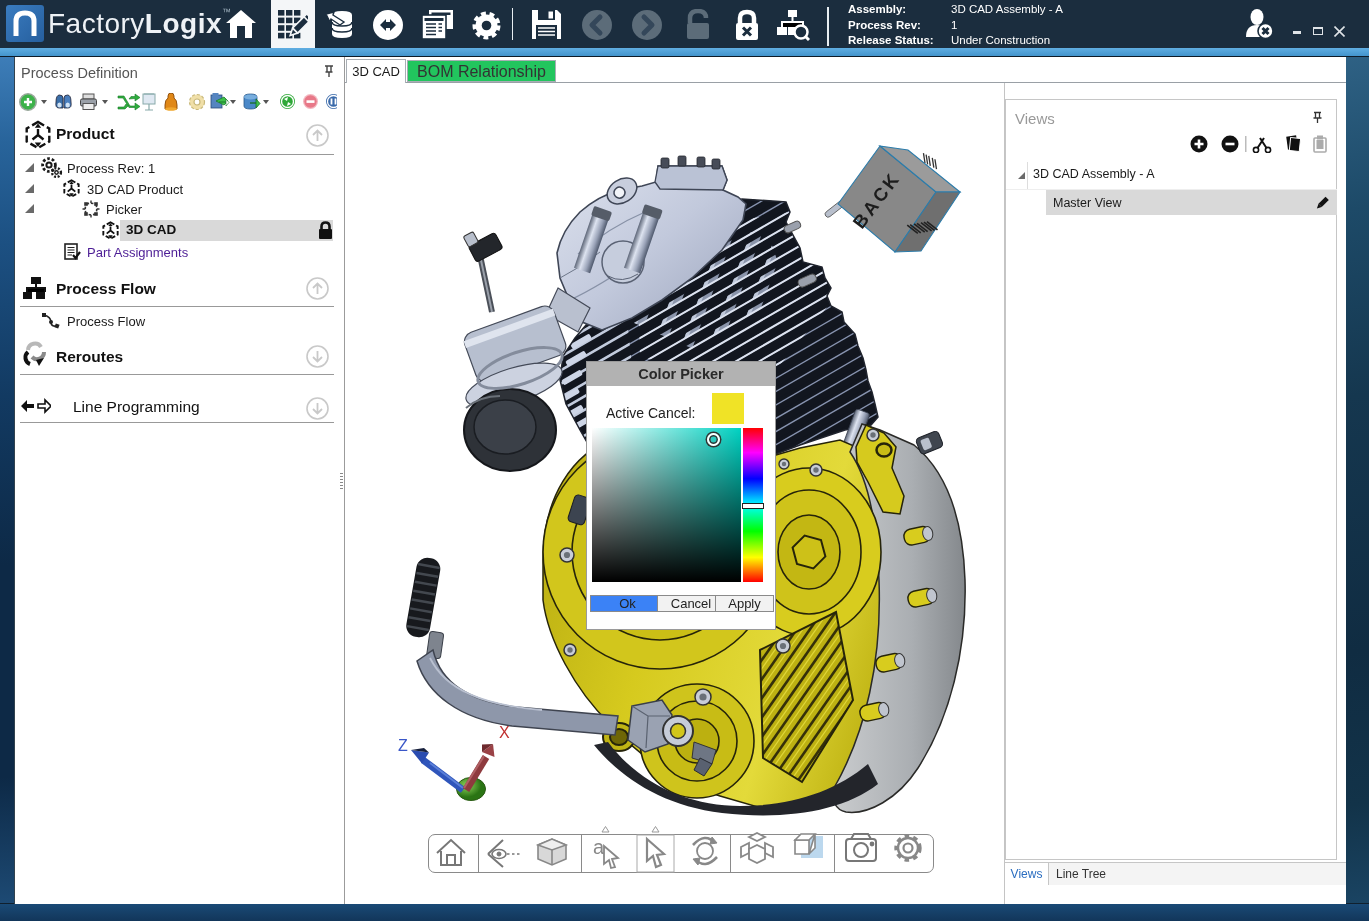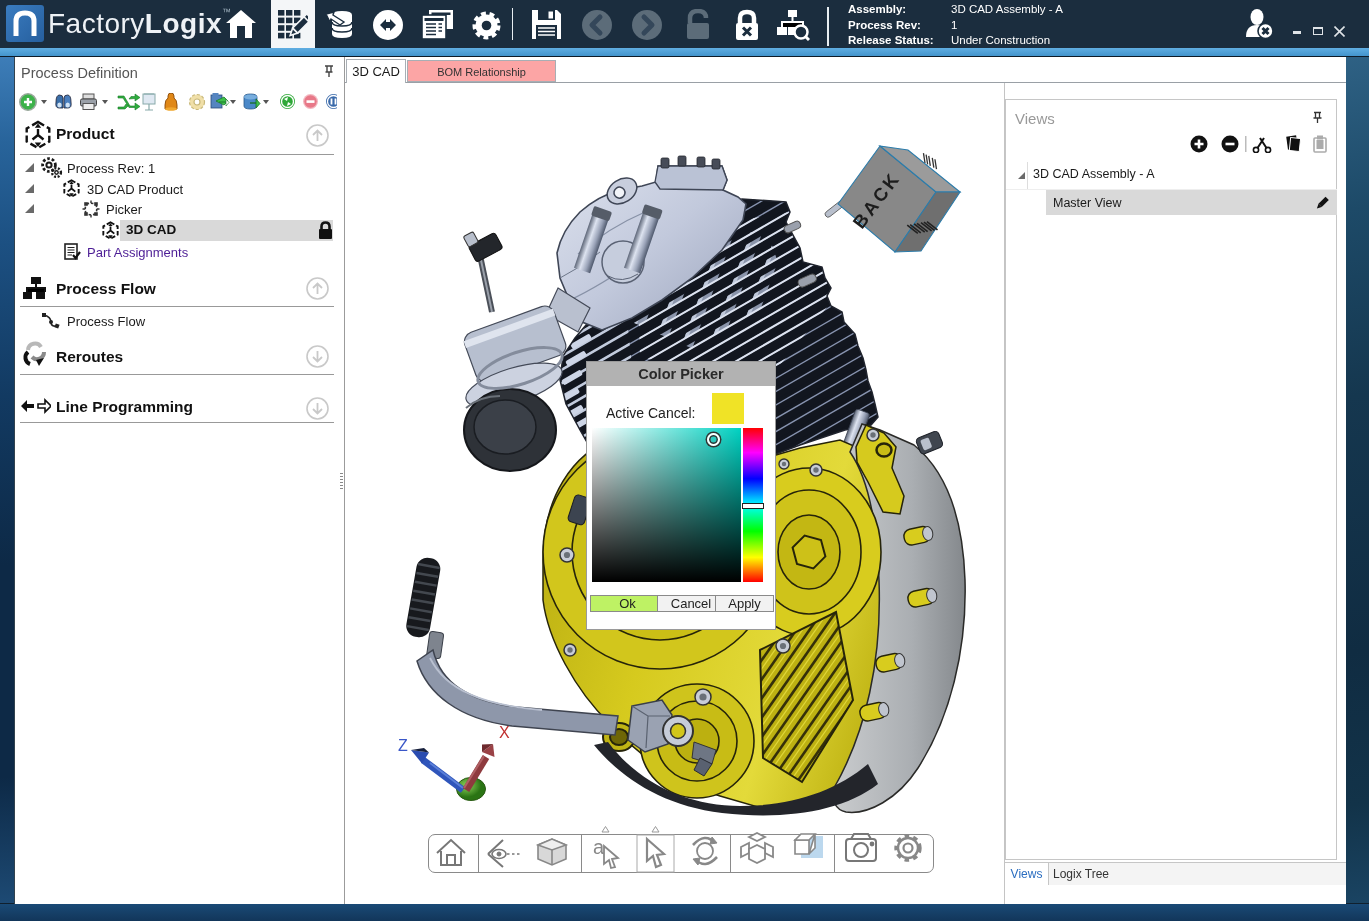--- a/index.html
+++ b/index.html
@@ -307,36 +307,36 @@
   <svg class="a" style="left:291px;top:288px" width="23" height="23" viewBox="0 0 23 23">
       <circle cx="11.5" cy="11.5" r="10.5" fill="none" stroke="#c9c9c9" stroke-width="1.6"></circle>
       <path d="M11.5 6 V16 M7 12 L11.5 16.5 L16 12" fill="none" stroke="#c9c9c9" stroke-width="1.8"></path>
     </svg>
   <div class="a" style="left:5px;top:317px;width:314px;height:1px;background:#999"></div>
 
   <svg class="a" style="left:6px;top:339px" width="30" height="20" viewBox="0 0 30 20">
     <path d="M13 8 L6 8 L6 4 L0 10 L6 16 L6 12 L13 12 Z" fill="#111"></path>
     <path d="M17 8 L24 8 L24 4 L30 10 L24 16 L24 12 L17 12 Z" fill="none" stroke="#111" stroke-width="1.6"></path>
   </svg>
-  <div class="a" style="left:41px;top:341px;font-size:15.5px;font-weight:bold;color:#111">Line Programming</div>
+  <div class="a" style="left:58px;top:341px;font-size:15.5px;font-weight:normal;color:#111">Line Programming</div>
   <svg class="a" style="left:291px;top:340px" width="23" height="23" viewBox="0 0 23 23">
       <circle cx="11.5" cy="11.5" r="10.5" fill="none" stroke="#c9c9c9" stroke-width="1.6"></circle>
       <path d="M11.5 6 V16 M7 12 L11.5 16.5 L16 12" fill="none" stroke="#c9c9c9" stroke-width="1.8"></path>
     </svg>
   <div class="a" style="left:5px;top:365px;width:314px;height:1px;background:#999"></div>
 </div>
 
 <div class="a" style="left:337px;top:57px;width:8px;height:847px;background:#fff"></div>
 <div class="a" style="left:344px;top:57px;width:1px;height:847px;background:#9b9b9b"></div>
 <div class="a" style="left:340px;top:473px;width:3px;height:16px;background:repeating-linear-gradient(#888 0 1px,#fff 1px 3px)"></div>
 
 <div class="a" style="left:345px;top:57px;width:1001px;height:847px;background:#fff">
   <div class="a" style="left:0;top:25px;width:1001px;height:1px;background:#9aa0a6"></div>
   <div class="a" style="left:1px;top:2px;width:60px;height:24px;background:#fff;border:1px solid #a8aeb4;border-bottom:none;z-index:3;font-size:13px;color:#1a1a1a;text-align:center;line-height:23px">3D CAD</div>
-  <div class="a" style="left:62px;top:3px;width:149px;height:22px;background:#fca5a5;border:1px solid #a8aeb4;font-size:11px;color:#333;text-align:center;line-height:22px">BOM Relationship</div>
+  <div class="a" style="left:62px;top:3px;width:149px;height:22px;background:#22c55e;border:1px solid #a8aeb4;font-size:16px;color:#333;text-align:center;line-height:22px">BOM Relationship</div>
 </div>
 
 <div class="a" style="left:346px;top:83px;width:658px;height:821px;background:#fff">
   <svg class="a" style="left:0;top:0;z-index:1" width="658" height="821" viewBox="346 83 658 821">
 <defs>
 <radialGradient id="gGreen" cx="0.35" cy="0.35">
           <stop offset="0" stop-color="#8cd45a"></stop>
           <stop offset="1" stop-color="#2a7414"></stop>
         </radialGradient>
 <linearGradient id="gStud" x1="0" y1="0" x2="1" y2="0">
@@ -746,21 +746,21 @@
 </svg>
 
   <div class="a" style="left:240px;top:278px;width:190px;height:269px;background:#fff;border:1px solid #9a9a9a;z-index:5">
     <div class="a" style="left:0;top:0;width:188px;height:24px;background:#b2b2b2;text-align:center;font-size:14.5px;font-weight:bold;color:#2a2a2a;line-height:24px">Color Picker</div>
     <div class="a" style="left:19px;top:43px;font-size:14px;color:#222">Active Cancel:</div>
     <div class="a" style="left:125px;top:31px;width:32px;height:31px;background:#f0e326"></div>
     <div class="a" style="left:5px;top:66px;width:149px;height:154px;background:linear-gradient(to top,#000,rgba(0,0,0,0)),linear-gradient(to right,#fff,rgba(255,255,255,0)),#00d2c2"></div>
     <div class="a" style="left:120px;top:71px;width:13px;height:13px;border:2.5px solid #fff;border-radius:50%;box-shadow:0 0 0 1.5px #333, inset 0 0 0 1.5px #333"></div>
     <div class="a" style="left:156px;top:66px;width:20px;height:154px;background:linear-gradient(#f00 0%,#f0f 16%,#00f 33%,#0ff 50%,#0f0 67%,#ff0 84%,#f00 100%)"></div>
     <div class="a" style="left:155px;top:141px;width:22px;height:6px;background:#fff;border:1px solid #222"></div>
-    <div class="a" style="left:3px;top:233px;width:75px;height:17px;background:#bef264;border:1px solid #8a8a8a;font-size:13px;color:#222;text-align:center;line-height:15px">Ok</div>
+    <div class="a" style="left:3px;top:233px;width:75px;height:17px;background:#3b82f6;border:1px solid #8a8a8a;font-size:13px;color:#222;text-align:center;line-height:15px">Ok</div>
     <div class="a" style="left:70px;top:233px;width:68px;height:17px;background:#f2f2f2;border:1px solid #8a8a8a;font-size:13px;color:#222;text-align:center;line-height:15px">Cancel</div>
     <div class="a" style="left:128px;top:233px;width:59px;height:17px;background:#f2f2f2;border:1px solid #8a8a8a;font-size:13px;color:#222;text-align:center;line-height:15px">Apply</div>
   </div>
 
   <div class="a" style="left:82px;top:751px;width:506px;height:39px;background:#fff;border:1px solid #8a8a8a;border-radius:7px;z-index:4"></div>
   <div class="a" style="left:132px;top:751px;width:1px;height:39px;background:#8a8a8a;z-index:4"></div>
   <div class="a" style="left:235px;top:751px;width:1px;height:39px;background:#8a8a8a;z-index:4"></div>
   <div class="a" style="left:384px;top:751px;width:1px;height:39px;background:#8a8a8a;z-index:4"></div>
   <div class="a" style="left:488px;top:751px;width:1px;height:39px;background:#8a8a8a;z-index:4"></div>
   <svg class="a" style="left:82px;top:740px;z-index:5" width="506" height="50" viewBox="0 0 506 50">
@@ -868,15 +868,15 @@
     <div class="a" style="left:47px;top:96px;font-size:12.5px;color:#1a1a1a">Master View</div>
     <svg class="a" style="left:308px;top:95px" width="16" height="16" viewBox="0 0 16 16">
         <g transform="rotate(45 8 8)">
           <rect x="6" y="1" width="4.6" height="10" fill="#111"></rect>
           <path d="M6 11 L8.3 15.5 L10.6 11 Z" fill="#111"></path>
         </g>
       </svg>
   </div>
   <div class="a" style="left:0;top:779px;width:341px;height:23px;background:#f4f4f4;border-top:1px solid #c6c6c6">
     <div class="a" style="left:0;top:0;width:44px;height:22px;background:#fff;border-right:1px solid #c6c6c6;font-size:12px;color:#2a6dc0;text-align:center;line-height:22px">Views</div>
-    <div class="a" style="left:45px;top:0;width:62px;height:22px;font-size:12px;color:#333;text-align:center;line-height:22px">Logix Tree</div>
+    <div class="a" style="left:45px;top:0;width:62px;height:22px;font-size:12px;color:#333;text-align:center;line-height:22px">Line Tree</div>
   </div>
 </div>
 
 </body></html>

